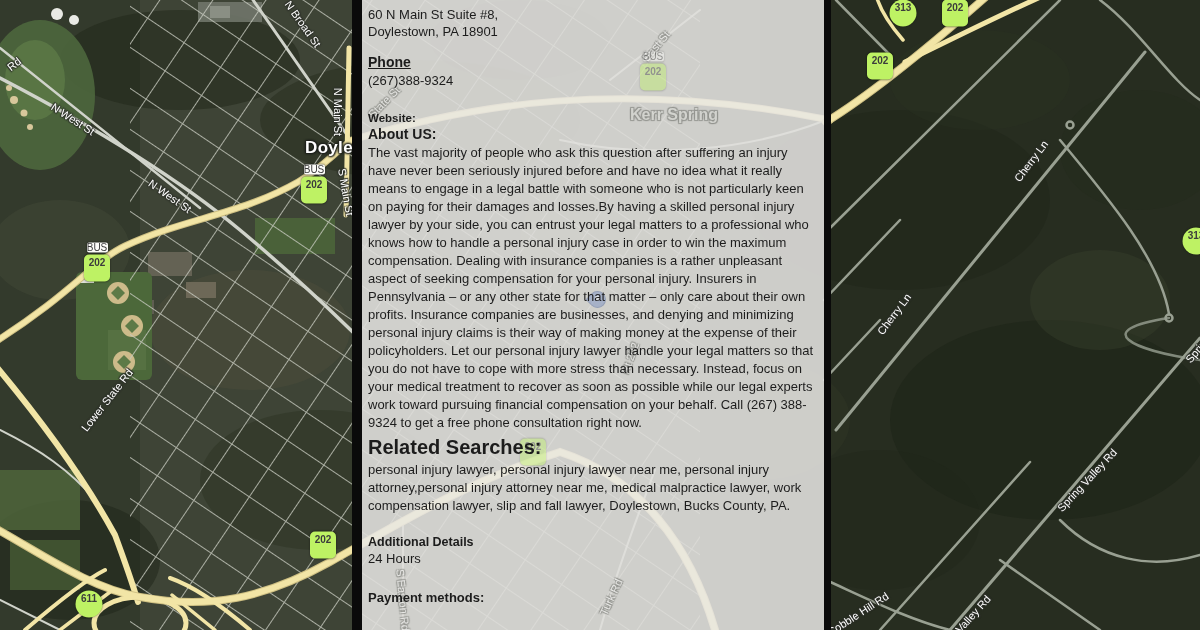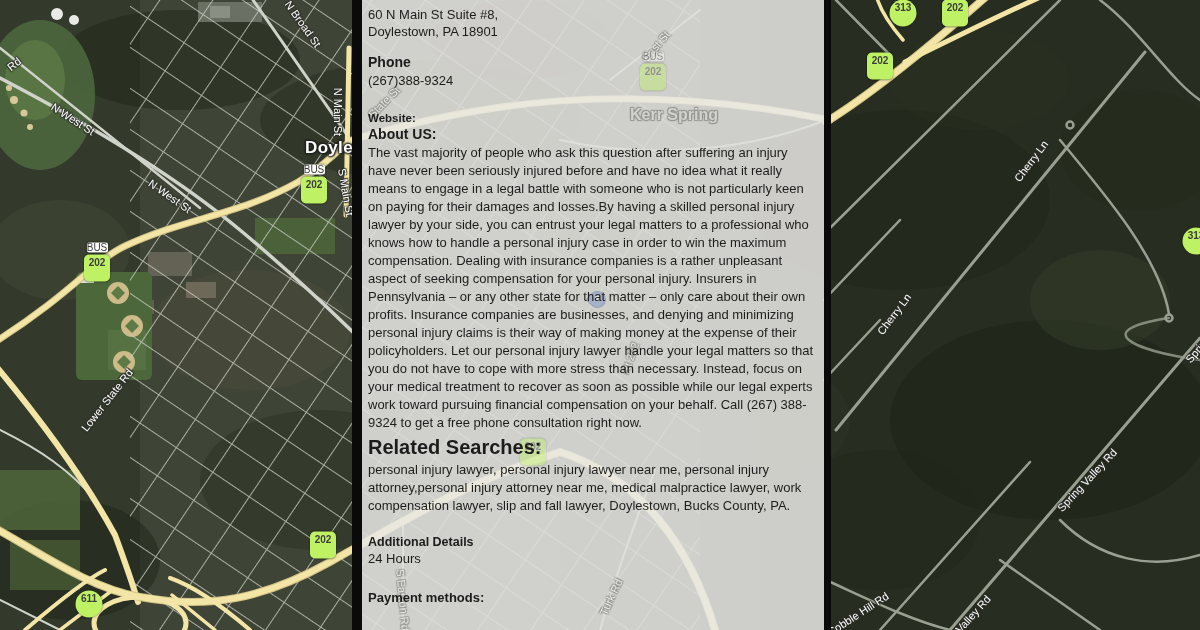--- a/index.html
+++ b/index.html
@@ -30,21 +30,21 @@
   .shield .bustab{background:#fcfcf9;color:#3c3c3c;font-weight:normal;font-size:10px;line-height:10px;
       min-width:21px;text-align:center;height:10px;border-radius:2px;box-shadow:0 0 2px rgba(0,0,0,.55);}
   .shield-ghost{opacity:.42;}
   
   .pinwrap{position:absolute;width:0;height:0;opacity:.5;}
   .pin{position:absolute;left:-8px;top:-19px;width:15px;height:15px;background:#7d93c4;
        border:1px solid #5a6fa0;border-radius:50% 50% 50% 0;transform:rotate(45deg);}
   .pin i{position:absolute;left:4px;top:4px;width:5px;height:5px;background:#dfe5f2;border-radius:50%;}
   
   #panel-content .addr{font-size:13px;line-height:17px;}
-  #panel-content .h1{font-size:14px;font-weight:bold;line-height:17px;margin-top:14px;}
+  #panel-content .h1{font-size:14px;font-weight:bold;line-height:17px;margin-top:14px;text-decoration:underline;}
   #panel-content .val{font-size:13px;line-height:17px;margin-top:1px;}
   #panel-content .h-web{font-size:11.5px;font-weight:bold;margin-top:22px;line-height:14px;}
   #panel-content a.weblink{font-size:12.5px;color:#2230c8;text-decoration:underline;line-height:14px;}
   #panel-content .h-about{font-size:14px;font-weight:bold;line-height:16px;margin-top:1px;}
   #panel-content .para{font-size:13px;line-height:18px;margin-top:2px;color:#1d1d1d;}
   #panel-content .h-rel{font-size:20px;font-weight:bold;margin-top:4px;}
   #panel-content .h-add{font-size:12.5px;font-weight:bold;margin-top:20px;}
   #panel-content .h-pay{font-size:13px;font-weight:bold;margin-top:23px;}
 </style>
 </head>

